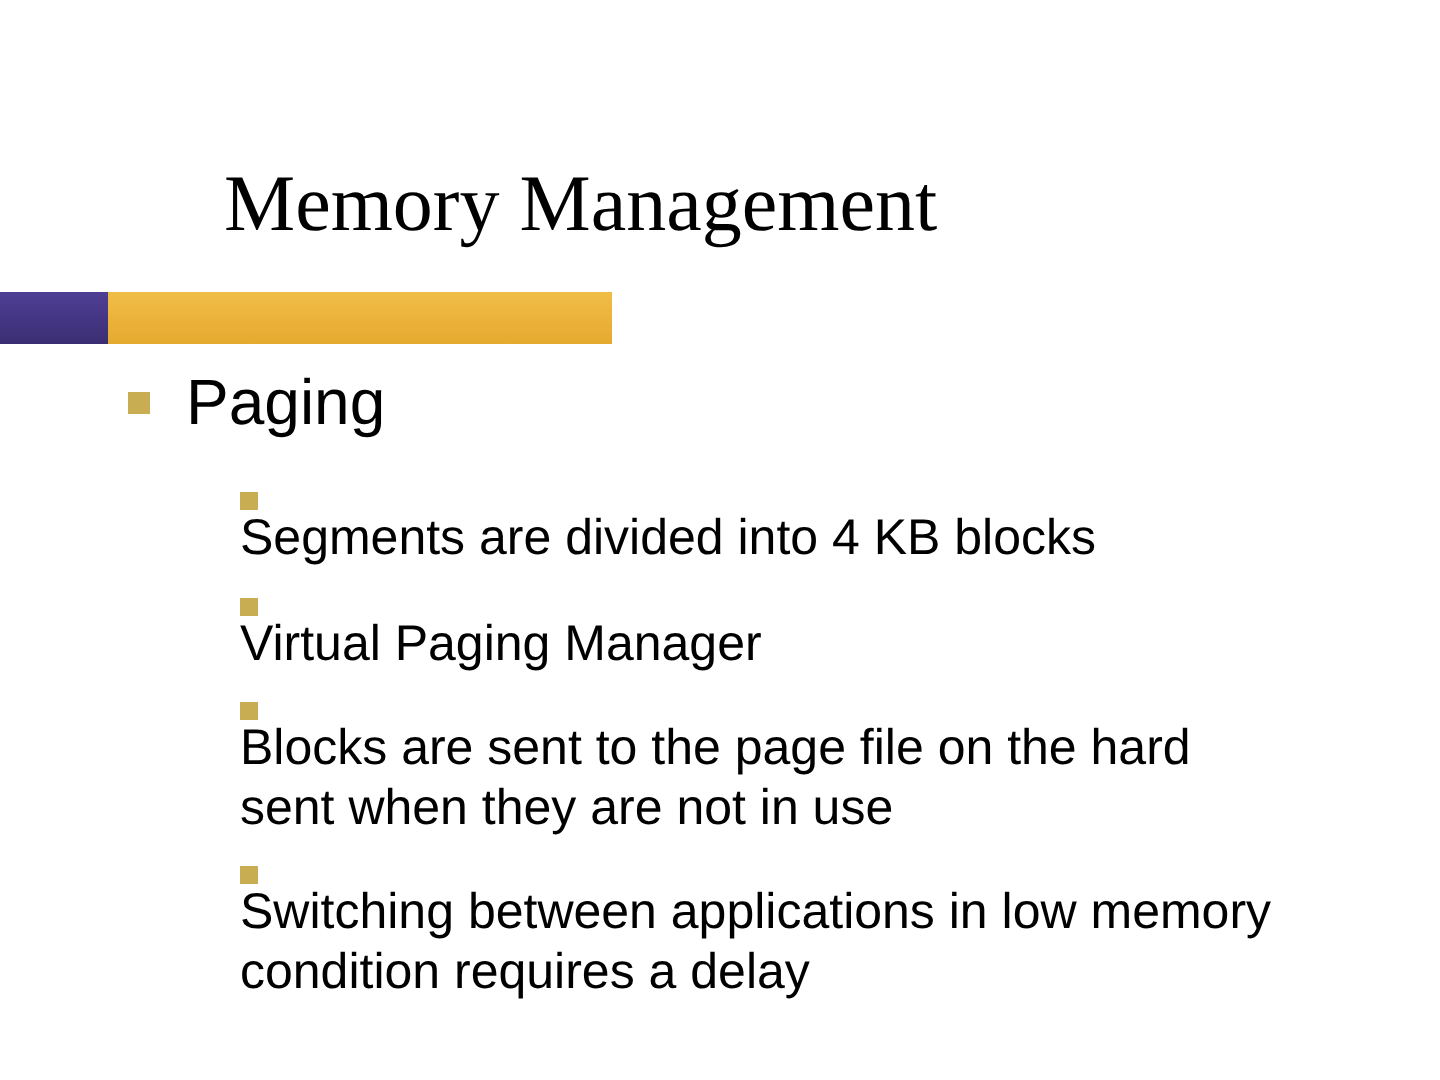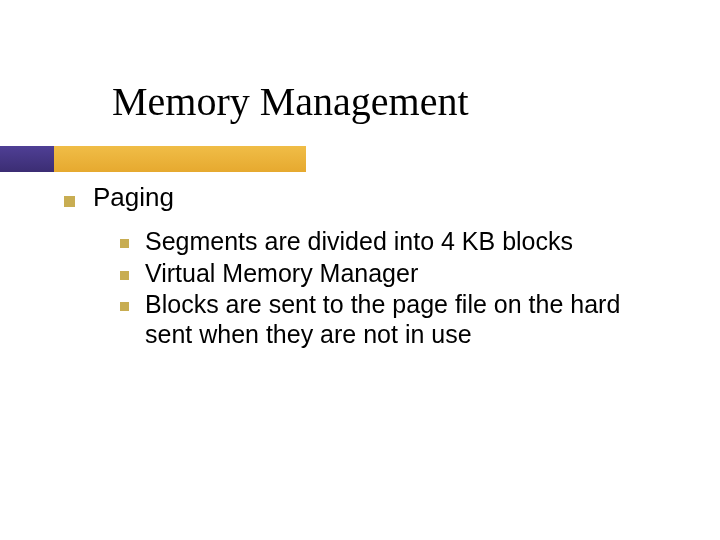--- a/index.html
+++ b/index.html
@@ -70,30 +70,31 @@
   }
   .lvl1 .bullet {
     width: 11px;
     height: 11px;
     background: #c8ad52;
     margin-top: 14px;
     margin-right: 18px;
     flex: 0 0 auto;
   }
   .lvl1 .text {
-    font-size: 26px;
+    font-size: 32px;
     line-height: 1.2;
   }
   .lvl2-list {
     margin-left: 56px;
   }
   .lvl2 {
     display: flex;
     align-items: flex-start;
     margin-bottom: 2px;
+    flex-direction: column;
   }
   .lvl2 .bullet {
     width: 9px;
     height: 9px;
     background: #c8ad52;
     margin-top: 12px;
     margin-right: 16px;
     flex: 0 0 auto;
   }
   .lvl2 .text {
@@ -125,27 +126,31 @@
 
     <div class="lvl2-list">
 
       <div class="lvl2">
         <div class="bullet"></div>
         <div class="text">Segments are divided into 4 KB blocks</div>
       </div>
 
       <div class="lvl2">
         <div class="bullet"></div>
-        <div class="text">Virtual Memory Manager</div>
+        <div class="text">Virtual Paging Manager</div>
       </div>
 
       <div class="lvl2">
         <div class="bullet"></div>
         <div class="text">Blocks are sent to the page file on the hard sent when they are not in use</div>
       </div>
 
+      <div class="lvl2">
+        <div class="bullet"></div>
+        <div class="text">Switching between applications in low memory condition requires a delay</div>
+      </div>
 
 
     </div>
 
   </div>
 
 </div>
 
 </body></html>

